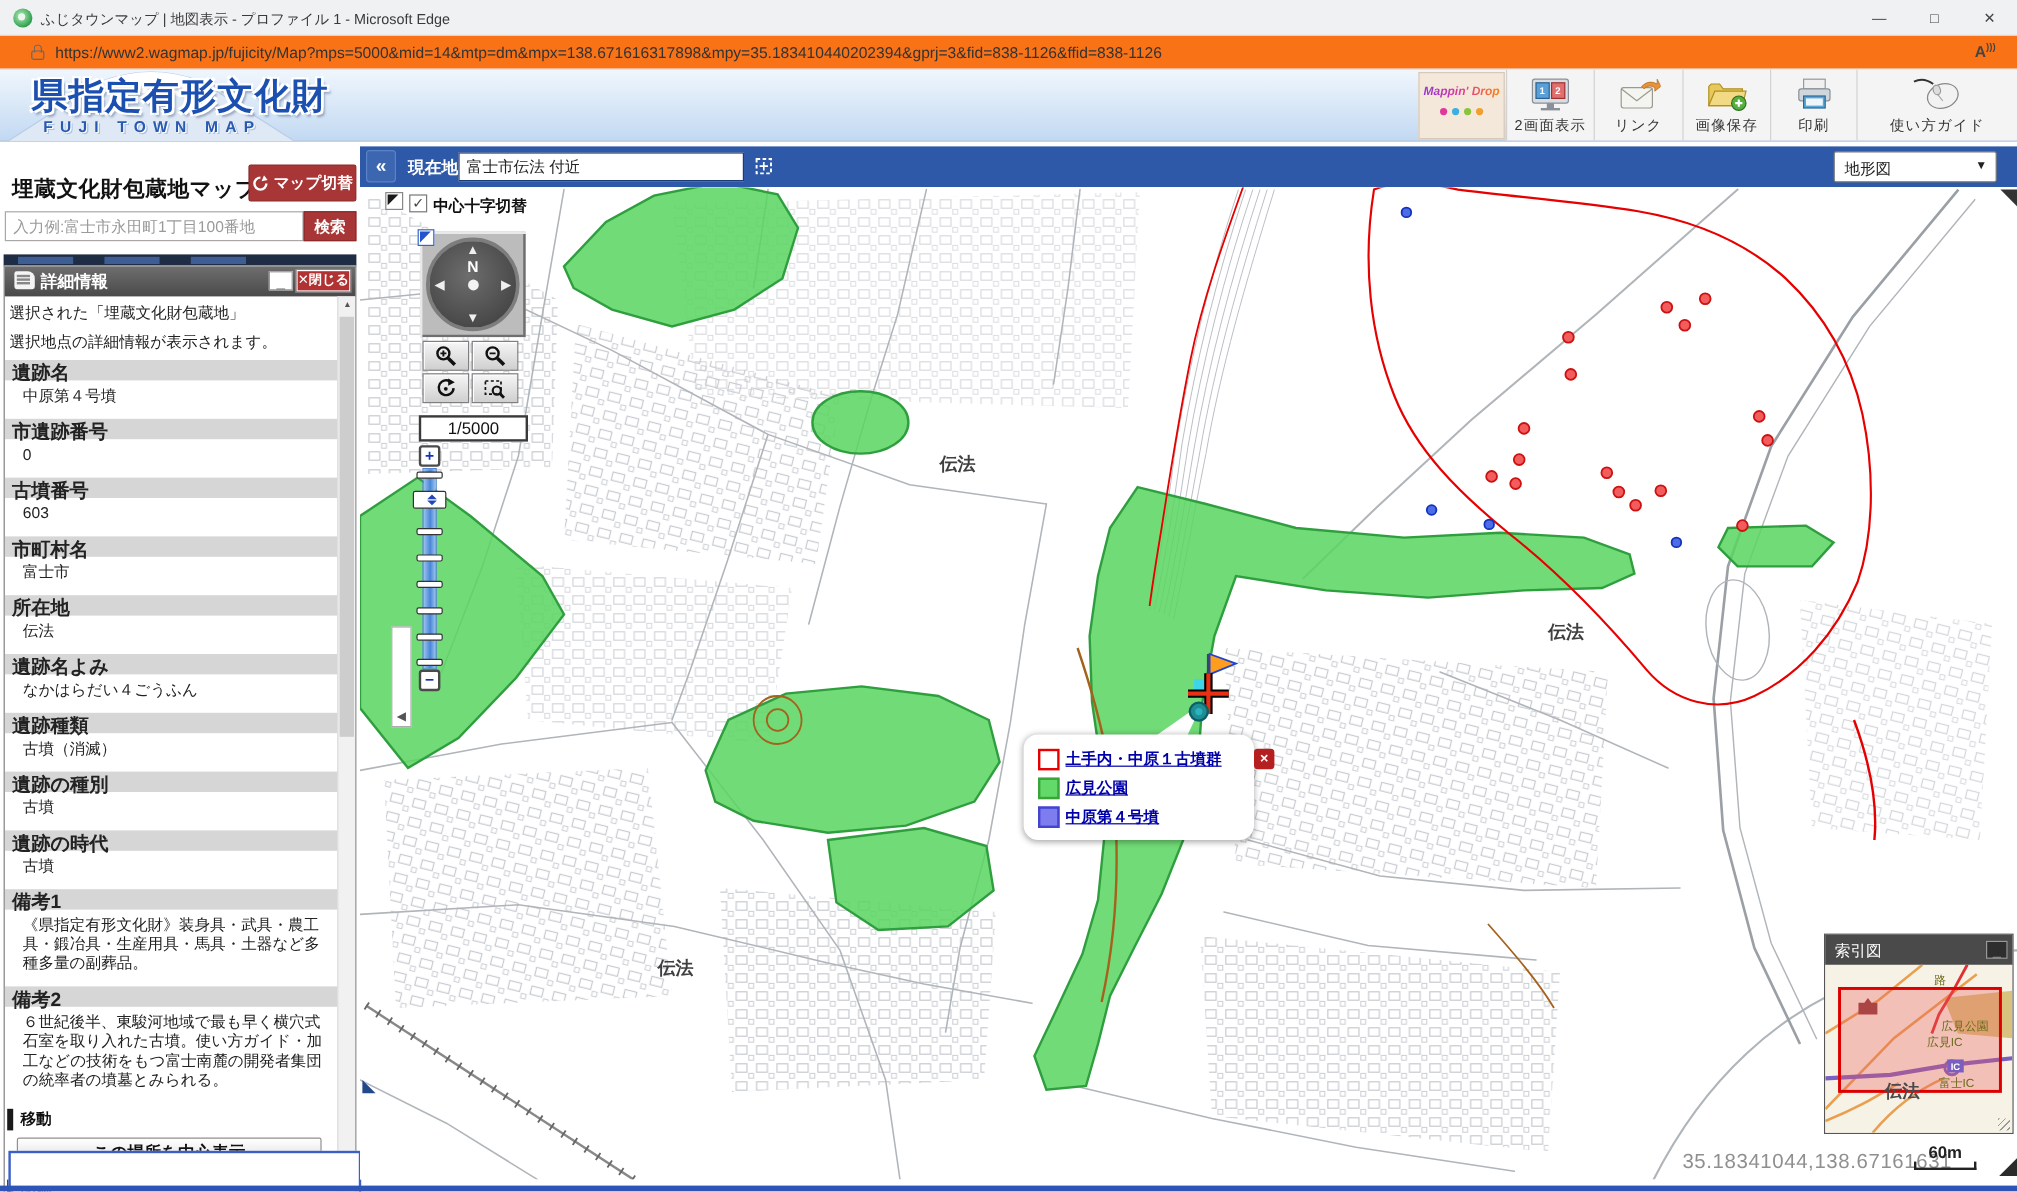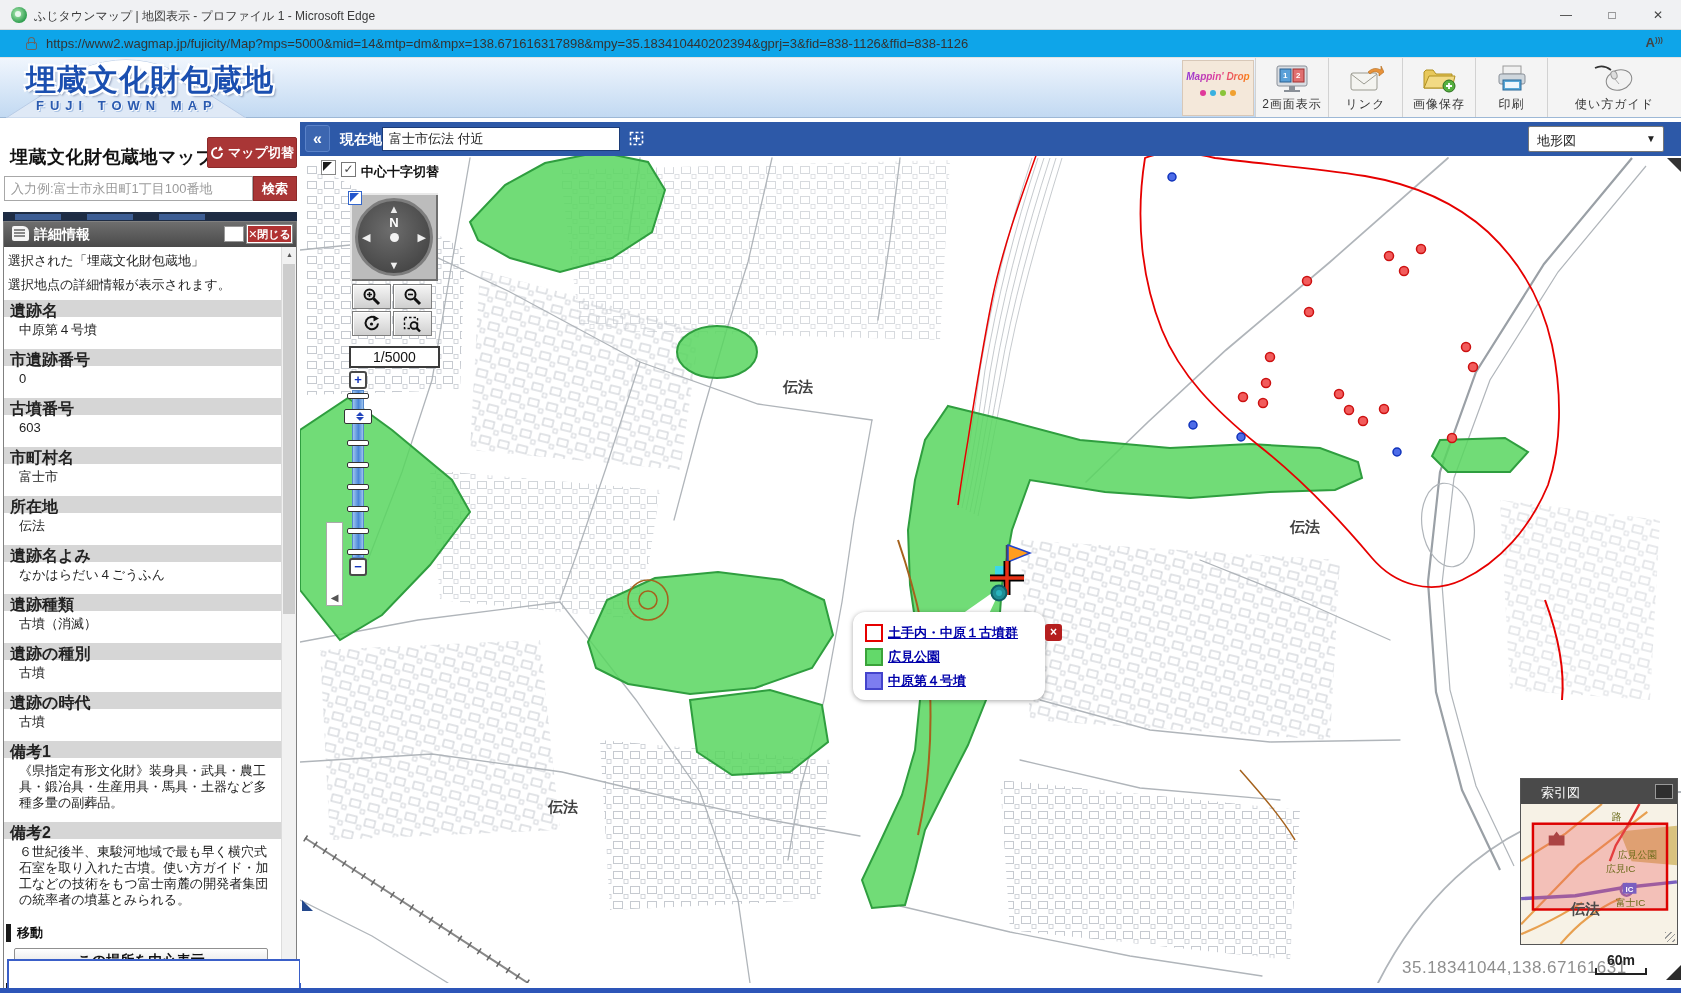--- a/index.html
+++ b/index.html
@@ -8,21 +8,21 @@
   #app { position:relative; width:1681px; height:993px; background:#fff; }
 
   
   .titlebar { position:absolute; left:0; top:0; width:1681px; height:30px; background:#f0f1f3; border-bottom:1px solid #d8d8d8; }
   .favicon { position:absolute; left:11px; top:7px; width:16px; height:16px; border-radius:50%;
     background:radial-gradient(circle at 40% 40%, #8fd79a 20%, #2f9e4f 70%); }
   .favicon::after{ content:""; position:absolute; left:4px; top:4px; width:6px; height:6px; border-radius:50%; background:#eaf7ee; }
   .win-title { position:absolute; left:34px; top:8px; font-size:12px; color:#3a3a3a; }
   .win-controls { position:absolute; right:0; top:0; height:30px; display:flex; }
   .win-btn { width:46px; height:30px; text-align:center; line-height:30px; font-size:12px; color:#444; }
-  .urlbar { position:absolute; left:0; top:30px; width:1681px; height:28px; background:#0ea5e9; border-bottom:1px solid #e3e3e3; }
+  .urlbar { position:absolute; left:0; top:30px; width:1681px; height:28px; background:#f97316; border-bottom:1px solid #e3e3e3; }
   .lock-icon { position:absolute; left:26px; top:7px; width:11px; height:13px; }
   .lock-icon .body { position:absolute; left:0; bottom:0; width:11px; height:8px; border:1.4px solid #666; border-radius:2px; }
   .lock-icon .shackle { position:absolute; left:2px; top:0; width:7px; height:7px; border:1.4px solid #666; border-bottom:none; border-radius:4px 4px 0 0; }
   .url-text { position:absolute; left:46px; top:6px; font-size:13px; color:#333; white-space:nowrap; }
   .read-aloud { position:absolute; right:18px; top:5px; font-size:13px; font-weight:bold; color:#444; }
   .read-aloud sup { font-size:8px; }
 
   
   .header { position:absolute; left:0; top:58px; width:1681px; height:60px;
     background:linear-gradient(#f0f6fd,#c2d9f2); border-bottom:1px solid #9db8d6; }
@@ -135,21 +135,21 @@
   .sw0 { background:#fff; border:2.5px solid #e60000; }
   .sw1 { background:#63d96a; border:2px solid #3aa33a; }
   .sw2 { background:#7d7df0; border:2px solid #4444cc; }
   .pop-link { font-size:13px; font-weight:bold; color:#0000aa; text-decoration:underline; white-space:nowrap; }
   .pop-close { position:absolute; right:-17px; top:12px; width:17px; height:17px; background:#b51f1f; border-radius:3px;
     color:#fff; font-size:12px; font-weight:bold; text-align:center; line-height:16px; z-index:9; }
 
   
   .indexmap { position:absolute; left:1220px; top:622px; width:158px; height:167px; background:#fff; border:1px solid #555; z-index:9; }
   .im-titlebar { position:absolute; left:0; top:0; width:100%; height:25px; background:#4a4a4a; }
-  .im-title { position:absolute; left:8px; top:5px; color:#fff; font-size:13px;margin-left:12px; }
+  .im-title { position:absolute; left:8px; top:5px; color:#fff; font-size:13px; }
   .im-min { position:absolute; right:4px; top:5px; width:18px; height:15px; background:#2e2e2e; border:1px solid #999;
     color:#fff; font-size:10px; text-align:center; line-height:20px; overflow:hidden; }
   .im-body { position:absolute; left:0; top:25px; width:156px; height:140px; }
   .im-grip { position:absolute; right:2px; bottom:2px; width:10px; height:10px;
     background:repeating-linear-gradient(135deg,#999 0 1px,transparent 1px 4px); z-index:10; }
 
   .coords { position:absolute; left:1102px; top:802px; font-size:17px; color:#8f8f8f; z-index:4; letter-spacing:0.5px; }
   .scalebar { position:absolute; left:1295px; top:796px; width:52px; z-index:4; }
   .scalebar .lbl { font-size:14px; color:#222; text-align:center; font-weight:bold; }
   .scalebar .bar { width:52px; height:7px; border-left:2px solid #222; border-right:2px solid #222; border-bottom:2px solid #222; }
@@ -180,21 +180,21 @@
       </span>
     <span class="url-text">https://www2.wagmap.jp/fujicity/Map?mps=5000&amp;mid=14&amp;mtp=dm&amp;mpx=138.671616317898&amp;mpy=35.183410440202394&amp;gprj=3&amp;fid=838-1126&amp;ffid=838-1126</span>
     <span class="read-aloud"><span>A</span><sup>)))</sup></span>
   </div>
 
   <div class="header">
     <svg class="fuji-svg" width="240" height="60">
       <path d="M0,60 L78,10 Q120,-6 162,10 L240,60 Z" fill="#dfe9f6" stroke="#b9cce6"></path>
       <path d="M78,10 Q120,-6 162,10 L150,24 Q120,14 90,24 Z" fill="#ffffff"></path>
     </svg>
-    <div class="logo-title">埋蔵文化財包蔵地</div>
+    <div class="logo-title">県指定有形文化財</div>
     <div class="logo-sub">FUJI TOWN MAP</div>
     <div class="banner">
       <span class="txt">Mappin' Drop</span>
       <span class="dots">
         <i style="background:#e0399a"></i>
           <i style="background:#39b0e0"></i>
           <i style="background:#8ac43a"></i>
           <i style="background:#f0a030"></i>
       </span>
     </div>

